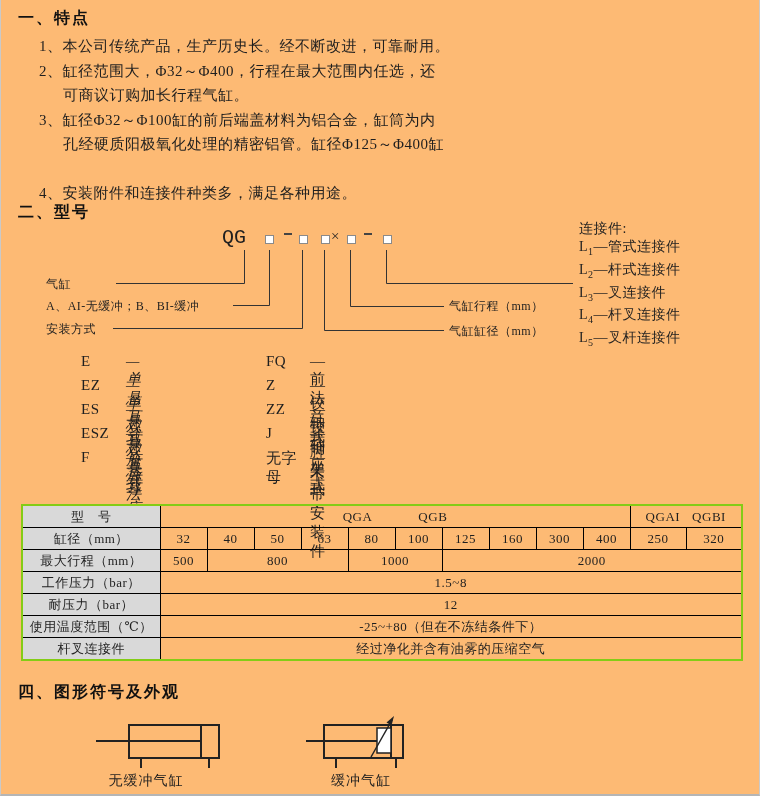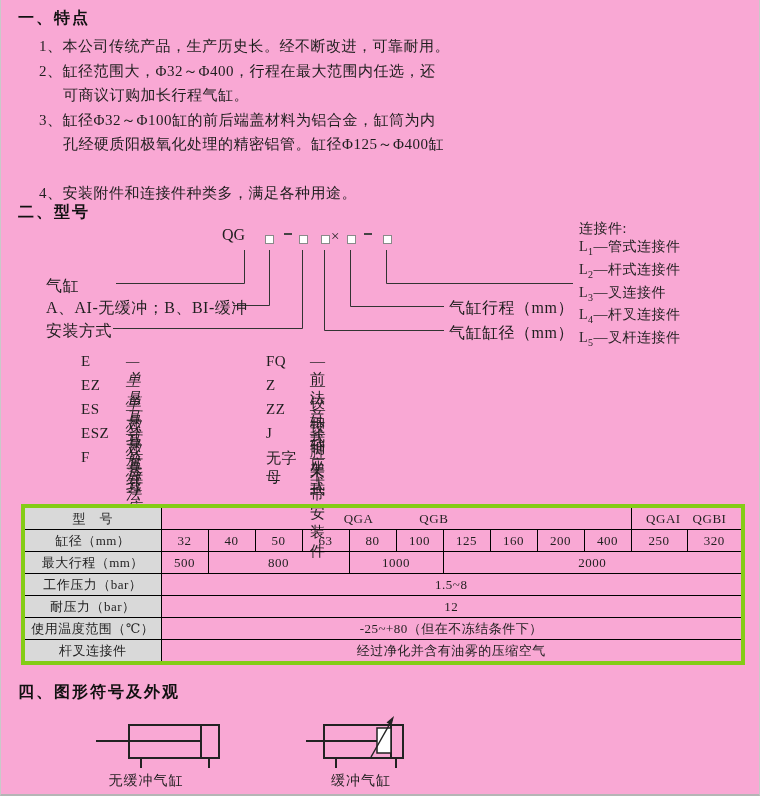--- a/index.html
+++ b/index.html
@@ -1,41 +1,41 @@
 <!DOCTYPE html>
 <html><head>
 <meta charset="utf-8">
 <style>
   html,body{margin:0;padding:0;background:#fff;}
   body{width:760px;height:796px;overflow:hidden;
        font-family:"Liberation Serif","DejaVu Serif",serif;color:#1f1f1f;}
-  .page{position:relative;width:758px;height:794px;background:#f9a8d4;
+  .page{position:relative;width:758px;height:794px;background:#fdba74;
         border-left:1px solid #c9c9c9;border-right:1px solid #c9c9c9;border-bottom:2px solid #b5b5b5;}
   .abs{position:absolute;white-space:nowrap;}
   .heading{font-family:"Liberation Sans","DejaVu Sans",sans-serif;font-weight:bold;
            font-size:16px;letter-spacing:2px;color:#111;}
   .body-line{font-size:15px;letter-spacing:0.5px;}
-  .lbl{font-size:16px;letter-spacing:0.5px;}
+  .lbl{font-size:12px;letter-spacing:0.5px;}
   .legend-item{font-size:14px;letter-spacing:0.5px;line-height:18px;}
   .legend-item sub{font-size:10px;}
-  .code-prefix{font-size:16px;font-family:Liberation Serif, serif;}
+  .code-prefix{font-size:20px;font-family:Liberation Mono, monospace;}
   .code-box{width:7px;height:7px;border:1px solid #8a8a8a;background:#fff;}
   .code-dash{width:8px;height:2px;background:#444;}
   .code-times{font-size:15px;}
   .diagram-lines{position:absolute;left:0;top:0;pointer-events:none;}
   .mount-row{position:absolute;font-size:15px;letter-spacing:0.5px;height:18px;}
   .mount-code1{position:absolute;left:80px;}
   .mount-desc1{position:absolute;left:125px;font-style:italic;}
   .mount-code2{position:absolute;left:265px;min-width:42px;display:inline-block;}
   .mount-desc2{position:absolute;left:309px;}
   table.specs{position:absolute;left:20px;top:504px;width:720px;border-collapse:collapse;
               font-size:13px;letter-spacing:0.5px;table-layout:fixed;}
   table.specs td{border:1px solid #000;height:21px;text-align:center;vertical-align:middle;
                  padding:0;overflow:hidden;}
-  table.specs{border:4px solid #84cc16;padding-left:32px;}
+  table.specs{border:2px solid #84cc16;padding-left:32px;}
   table.specs td.hdr{background:#d9d9d9;}
   td.thickleft{border-left:2px solid #000;}
   .modelpair span{display:inline-block;}
   .sym-label{font-size:14px;letter-spacing:1px;text-align:center;}
 </style>
 </head>
 <body>
 
 <div class="page">
 
@@ -147,21 +147,21 @@
     <tr>
       <td class="hdr">缸径（mm）</td>
       <td>32</td>
       <td>40</td>
       <td>50</td>
       <td>63</td>
       <td>80</td>
       <td>100</td>
       <td>125</td>
       <td>160</td>
-      <td>200</td>
+      <td>300</td>
       <td>400</td>
       <td class="thickleft">250</td>
       <td>320</td>
     </tr>
     <tr>
       <td class="hdr">最大行程（mm）</td>
       <td>500</td>
       <td colspan="3">800</td>
       <td colspan="2">1000</td>
       <td colspan="6">2000</td>

